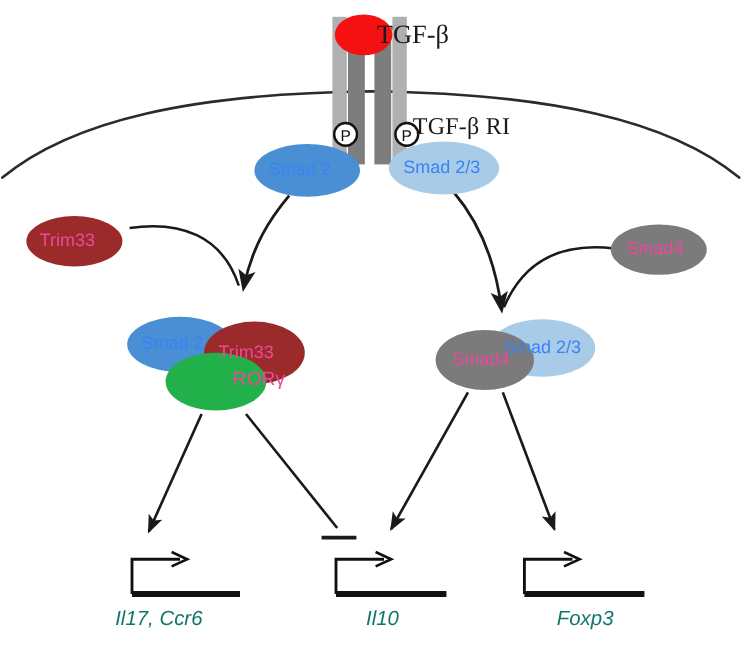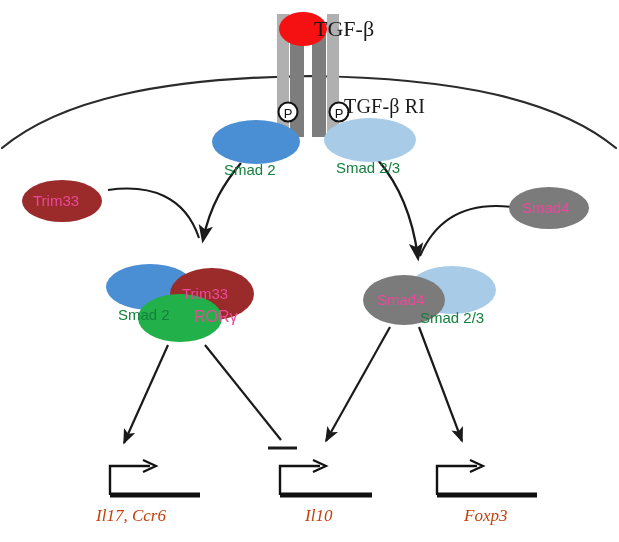--- a/index.html
+++ b/index.html
@@ -38,33 +38,32 @@
     font-size: 22px;
   }
   .node-label {
     position: absolute;
     white-space: nowrap;
     font-size: 15px;
     font-family: "Liberation Sans", sans-serif;
     pointer-events: none;
   }
   .node-label.dark {
-    color: #15803d;
-    margin-top: 28px;
+    color: #3b82f6;
   }
   .node-label.light {
     color: #ec4899;
   }
   .gene-label {
     position: absolute;
     white-space: nowrap;
     font-style: italic;
     font-size: 17px;
-    color: #c2410c;
-    font-family: Liberation Serif, serif;
+    color: #0f766e;
+    font-family: Liberation Sans, sans-serif;
   }
   .watermark {
     position: absolute;
     white-space: nowrap;
     font-size: 25px;
     color: rgba(120,120,120,0.38);
     font-family: "DejaVu Sans", sans-serif;
     letter-spacing: 1px;
     pointer-events: none;
   }

